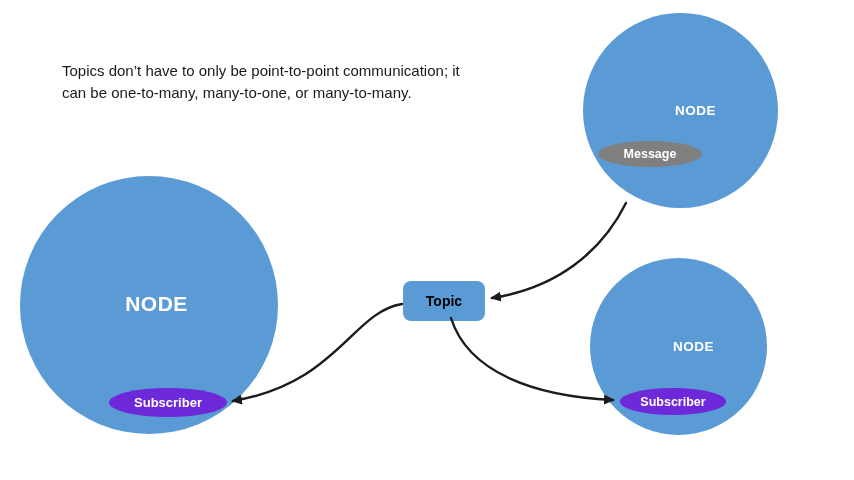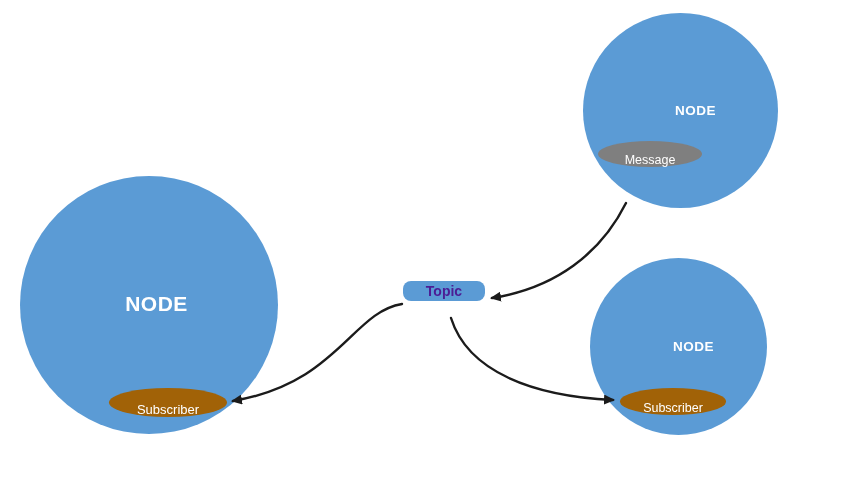--- a/index.html
+++ b/index.html
@@ -41,46 +41,50 @@
     text-align: center; font-size: 13.5px;
   }
   .bottom-right-node { left: 590px; top: 258px; width: 177px; height: 177px; }
   .bottom-right-node .node-label {
     position: absolute; top: 81px; left: 0; width: 100%;
     text-align: center; font-size: 13.5px;
   }
   .ellipse {
     position: absolute;
     border-radius: 50%;
-    display: flex; align-items: flex-end; justify-content: center;
-    color: #ffffff; font-weight: normal; font-size: 12.5px;
+    display: flex; align-items: center; justify-content: center;
+    color: #ffffff; font-weight: bold; font-size: 12.5px;
   }
   .message   { background: #7f7f7f; left: 598px; top: 141px; width: 104px; height: 26px; }
   .publisher { background: #ed7d31; left: 625px; top: 168px; width: 112px; height: 29px; font-size: 13px; }
-  .subscriber { background: #a16207; }
+  .subscriber { background: #6d28d9; }
   .left-sub  { left: 109px; top: 388px; width: 118px; height: 29px; font-size: 13px; }
   .right-sub { left: 620px; top: 388px; width: 106px; height: 27px; }
   .topic-box {
     position: absolute;
-    left: 403px; top: 281px; width: 82px; height: 20px;
+    left: 403px; top: 281px; width: 82px; height: 40px;
     background: #5b9bd5;
     border-radius: 8px;
     display: flex; align-items: center; justify-content: center;
-    color: #4c1d95; font-weight: bold; font-size: 14px;
+    color: #000000; font-weight: bold; font-size: 14px;
   }
   .arrows {
     position: absolute; left: 0; top: 0;
     pointer-events: none;
   }
 </style>
 </head>
 <body>
 
 <div class="stage">
 
+  <div class="caption">
+    <div>Topics don’t have to only be point-to-point communication; it</div>
+    <div>can be one-to-many, many-to-one, or many-to-many.</div>
+  </div>
 
   <div class="circle left-node">
     <div class="node-label">NODE</div>
   </div>
   <div class="ellipse subscriber left-sub">
     <span>Subscriber</span>
   </div>
 
   <div class="circle top-right-node">
     <div class="node-label">NODE</div>

